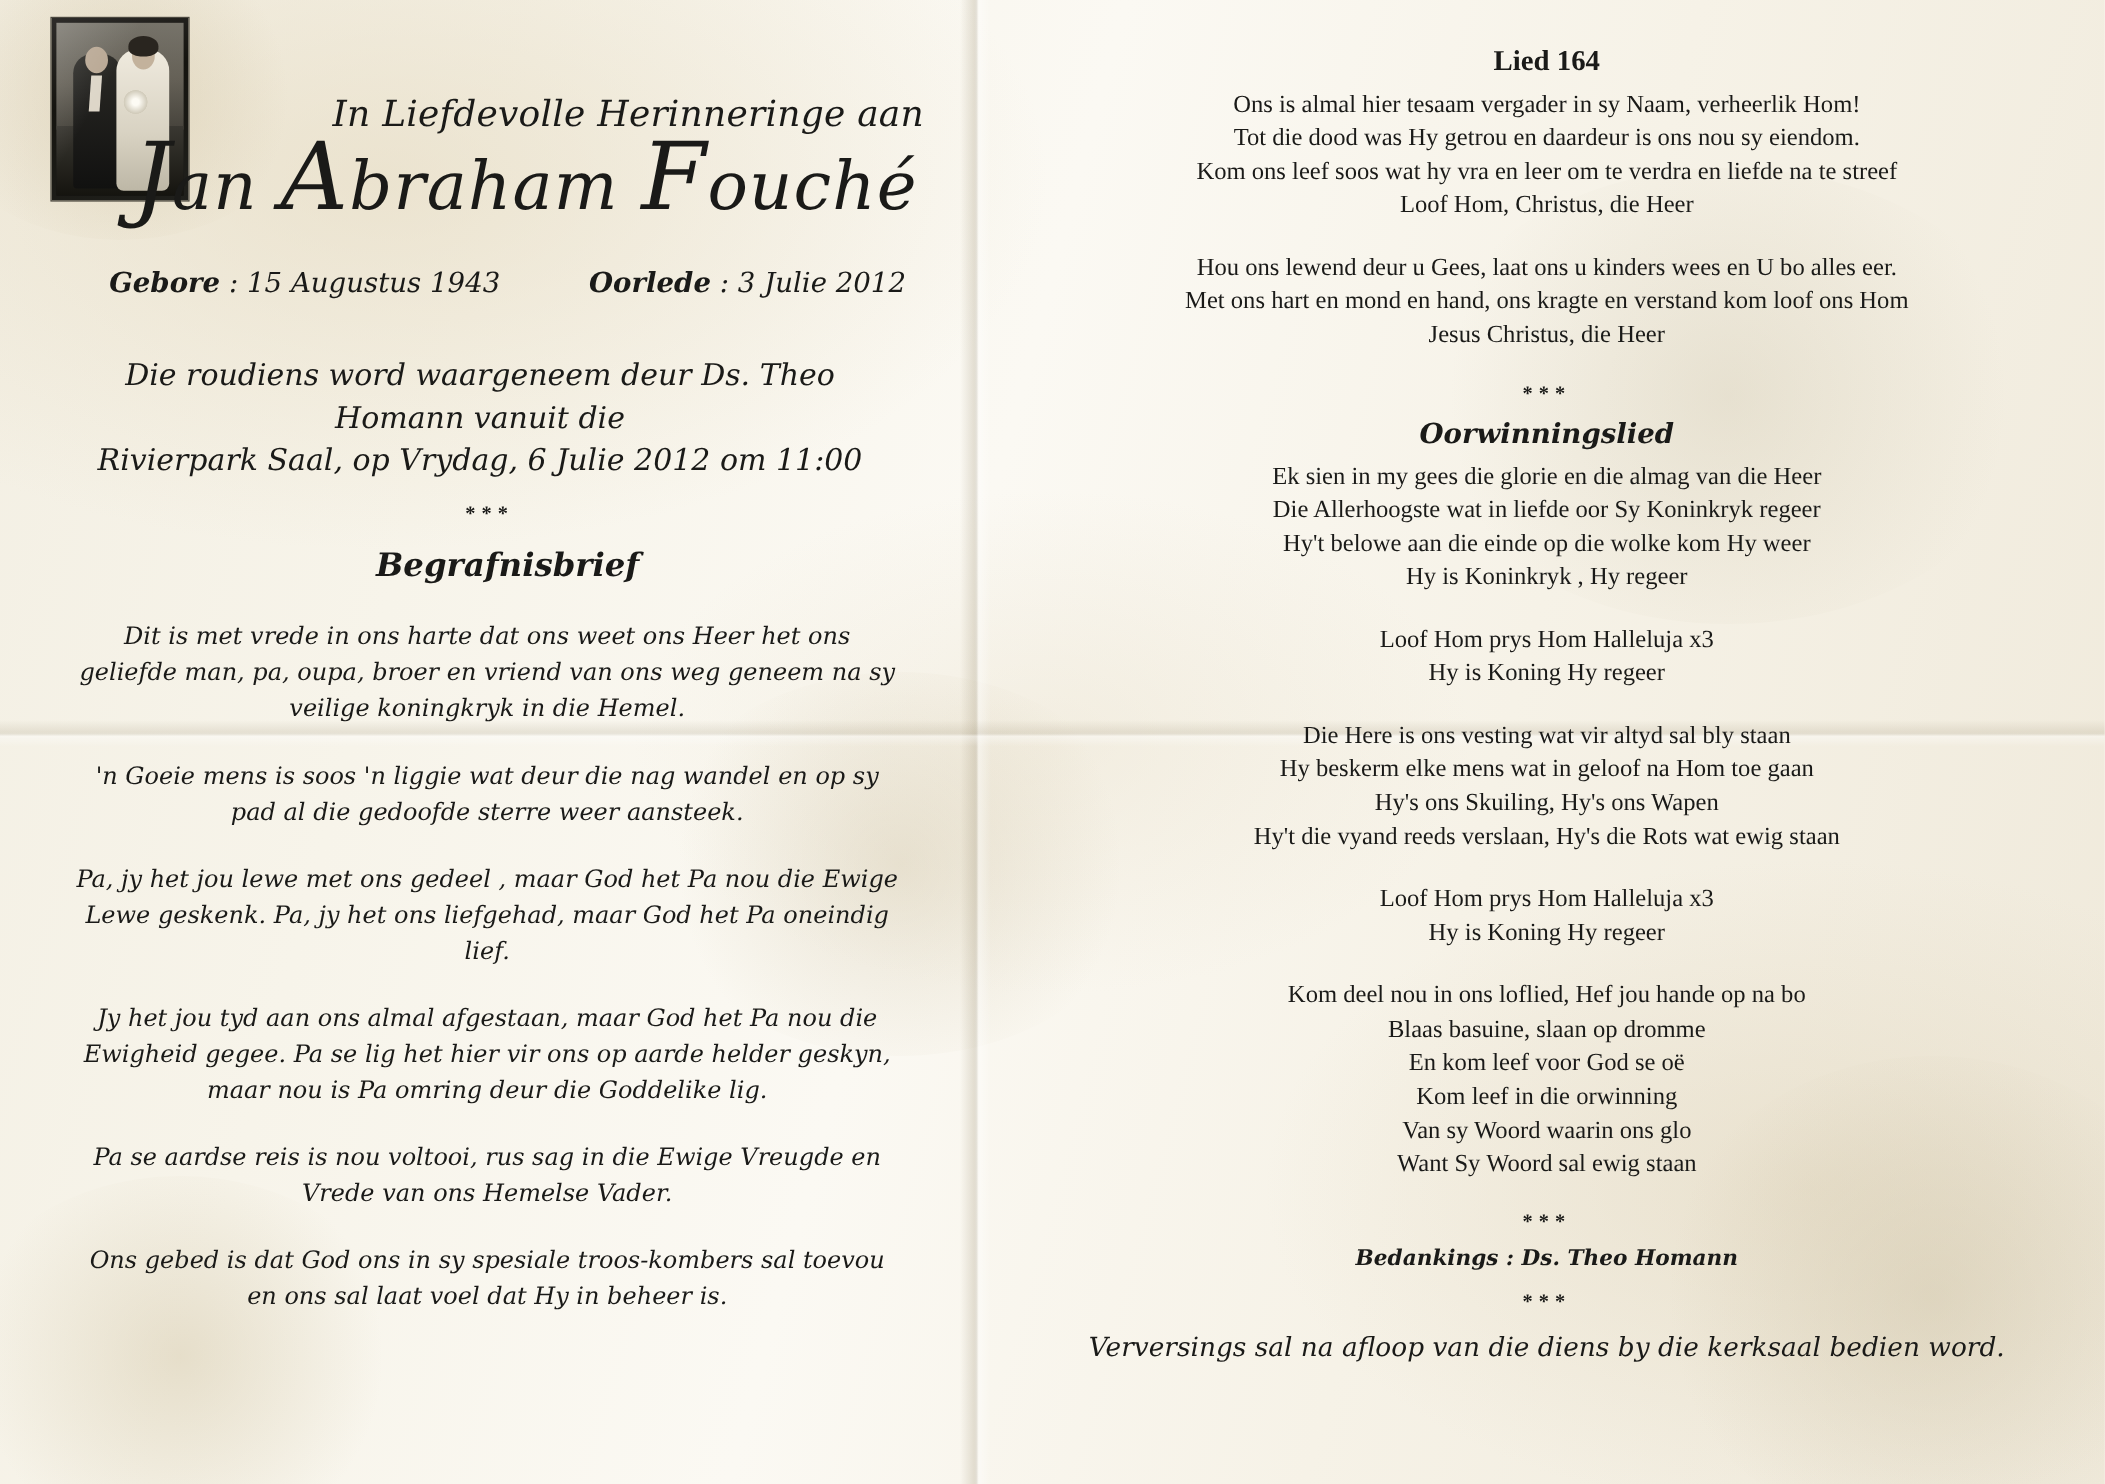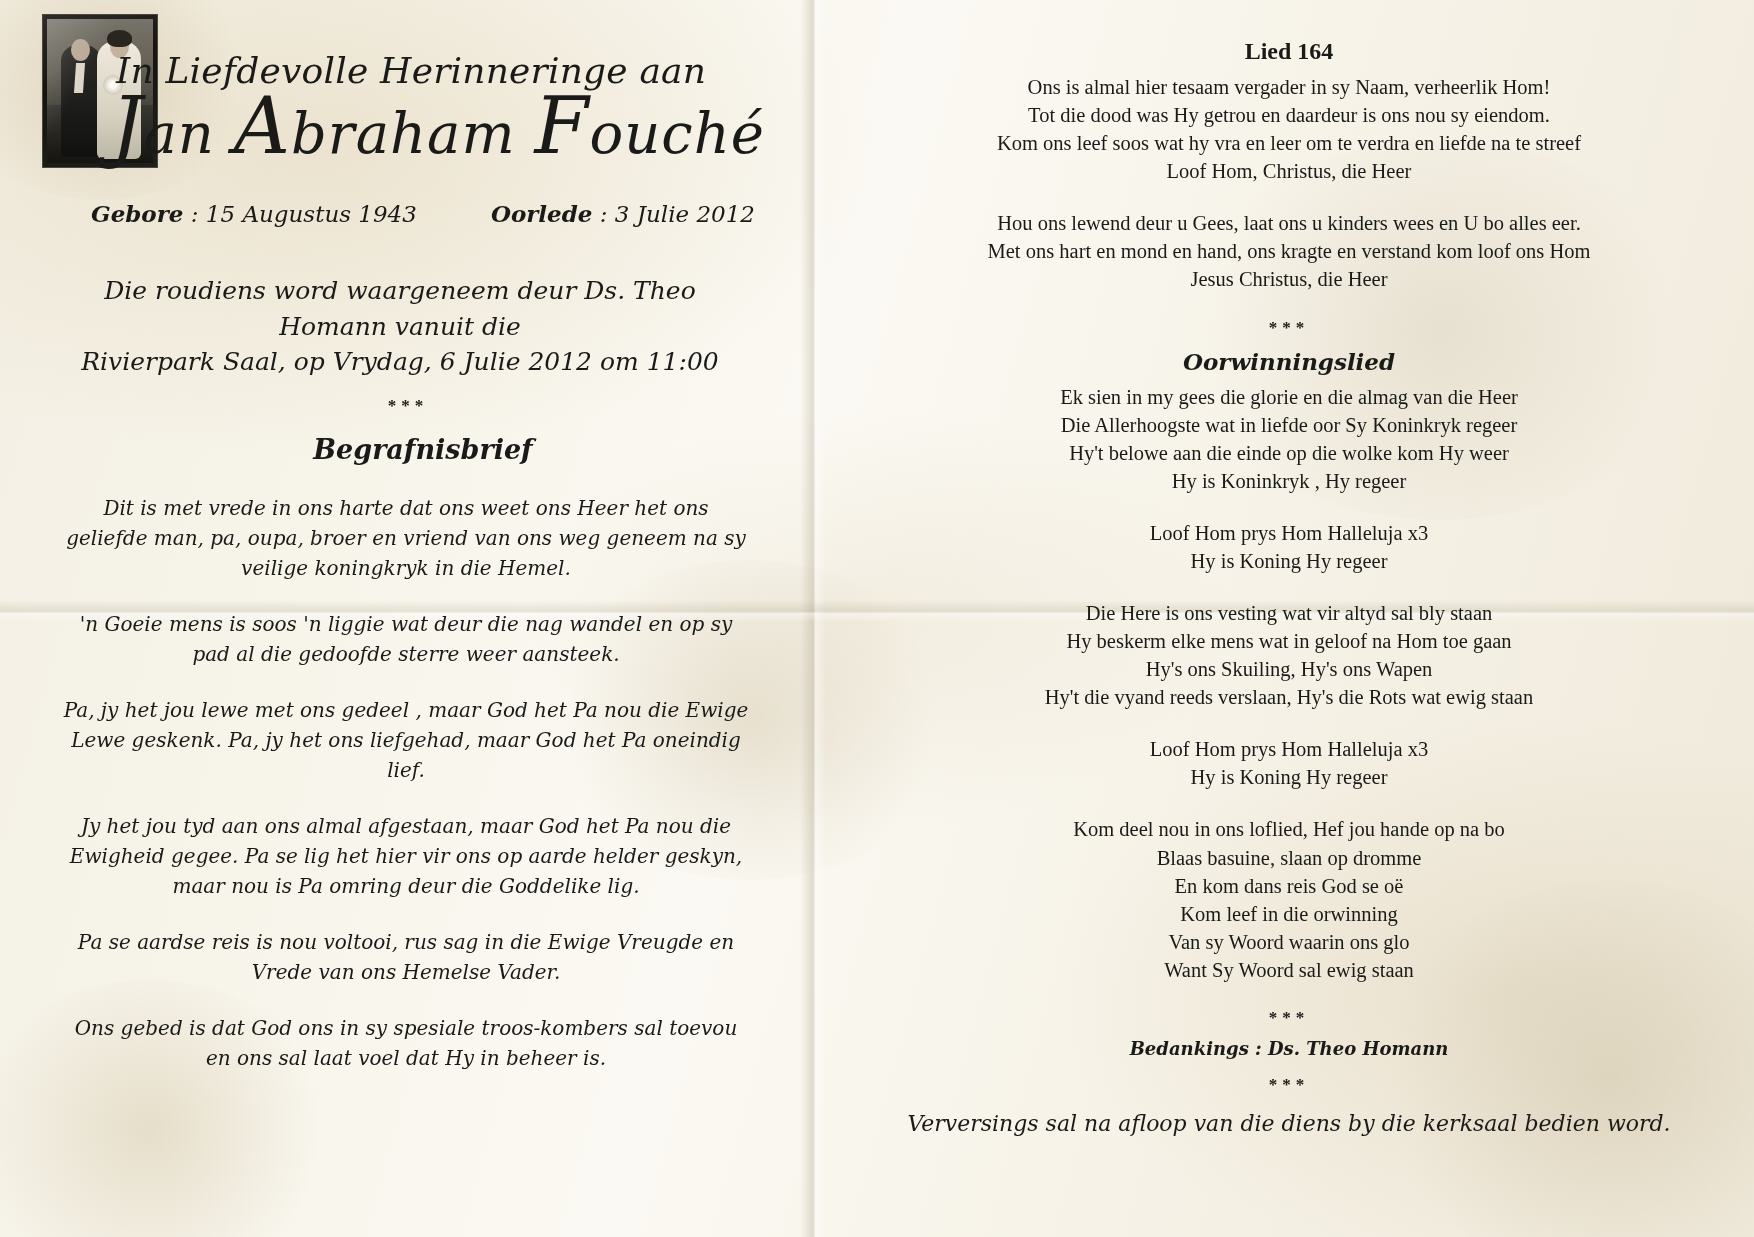--- a/index.html
+++ b/index.html
@@ -140,23 +140,23 @@
     width: 20px; height: 20px;
     border-radius: 50%;
     background: radial-gradient(circle, #fdfbf4 20%, #cfc9b8 70%, rgba(0,0,0,0) 72%);
   }
   #photo .glare {
     position: absolute;
     inset: 0;
     background: linear-gradient(120deg, rgba(255,255,255,0.18) 0%, rgba(255,255,255,0) 38%);
   }
   #headline {
-    text-align: left;
-    margin: 32px 0 0 70px;
-    font-size: 36px;
+    text-align: right;
+    margin: 60px 0 0 70px;
+    font-size: 30px;
     font-style: italic;
     font-family: "DejaVu Serif", serif;
     letter-spacing: .2px;
   }
   #deceased-name {
     text-align: center;
     margin: 10px 0 0 60px;
     font-size: 56px;
     font-style: italic;
     font-family: "DejaVu Serif", serif;
@@ -352,21 +352,21 @@
     </div>
 
     <div class="verse">
       <div>Loof Hom prys Hom Halleluja x3</div>
       <div>Hy is Koning Hy regeer</div>
     </div>
 
     <div class="verse">
       <div>Kom deel nou in ons loflied, Hef jou hande op na bo</div>
       <div>Blaas basuine, slaan op dromme</div>
-      <div>En kom dans reis God se oë</div>
+      <div>En kom leef voor God se oë</div>
       <div>Kom leef in die orwinning</div>
       <div>Van sy Woord waarin ons glo</div>
       <div>Want Sy Woord sal ewig staan</div>
     </div>
 
     <div class="stars">***</div>
 
     <div id="thanks">Bedankings : Ds. Theo Homann</div>
 
     <div class="stars">***</div>

